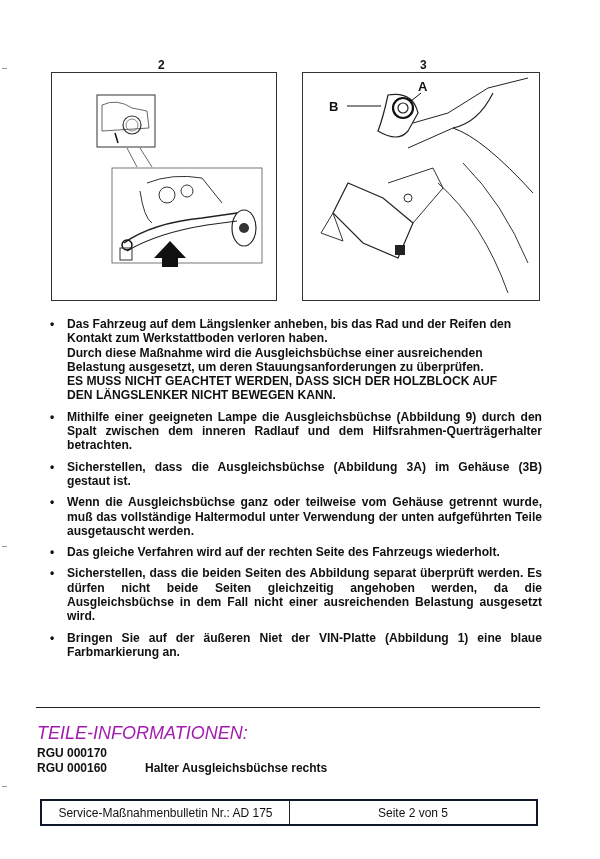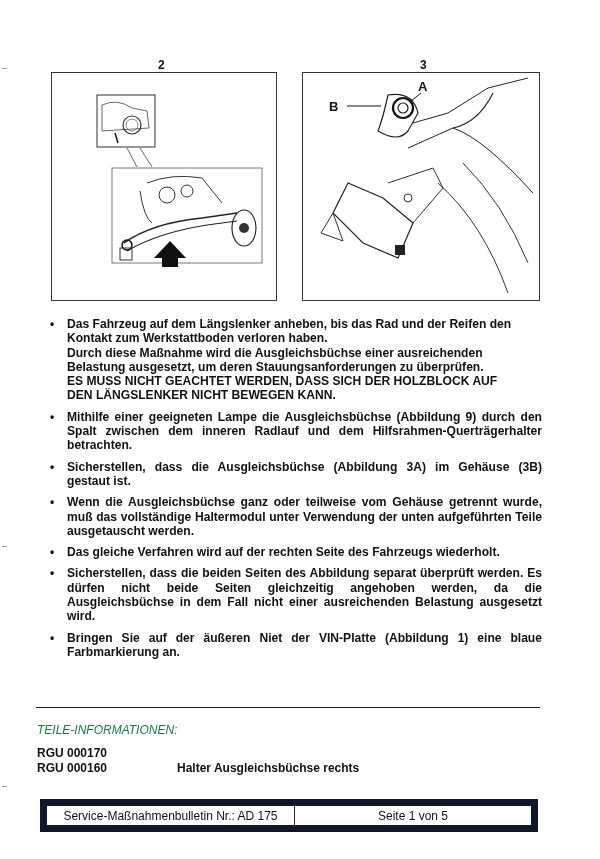--- a/index.html
+++ b/index.html
@@ -13,27 +13,27 @@
     .fig-box svg { position: absolute; left: 0; top: 0; }
     .bullets {
       position: absolute; left: 50px; top: 317px; width: 492px;
       font-size: 12.1px; font-weight: bold; line-height: 14.3px; margin: 0; padding: 0; list-style: none;
     }
     .bullets li { position: relative; padding-left: 17px; margin-bottom: 7px; text-align: justify; }
     .bullets li .dot { position: absolute; left: 0; top: 0; }
     .bullets li span.line { display: block; }
     .bullets li.left { text-align: left; }
     .rule { position: absolute; left: 36px; width: 504px; top: 707px; height: 1px; background: #222; }
-    .teile-head { position: absolute; left: 37px; top: 723px; font-size: 12px; font-style: italic; color: #15803d; }
+    .teile-head { position: absolute; left: 37px; top: 723px; font-size: 18px; font-style: italic; color: #a21caf; }
     .parts { position: absolute; left: 37px; top: 746px; font-size: 12px; font-weight: bold; line-height: 15px; }
-    .parts .row { display: flex; gap: 32px; }
+    .parts .row { display: flex; }
     .parts .num { width: 108px; }
     .footer {
-      position: absolute; left: 40px; top: 799px; width: 498px; height: 33px;
-      border: 7px solid #0f172a; box-sizing: border-box; display: flex; font-size: 12px;
+      position: absolute; left: 40px; top: 799px; width: 498px; height: 27px;
+      border: 2px solid #0f172a; box-sizing: border-box; display: flex; font-size: 12px;
     }
     .footer .cell { display: flex; align-items: center; justify-content: center; }
     .footer .c1 { width: 247px; border-right: 1px solid #222; }
     .footer .c2 { flex: 1; }
   </style>
 </head>
 <body>
 
 <div class="margin-mark" style="top:68px;"></div>
 <div class="margin-mark" style="top:546px;"></div>
@@ -134,14 +134,14 @@
     <span class="num">RGU 000170</span>
   </div>
   <div class="row">
     <span class="num">RGU 000160</span>
     <span>Halter Ausgleichsbüchse rechts</span>
   </div>
 </div>
 
 <div class="footer">
   <div class="cell c1">Service-Maßnahmenbulletin Nr.: AD 175</div>
-  <div class="cell c2">Seite 1 von 5</div>
+  <div class="cell c2">Seite 2 von 5</div>
 </div>
 
 </body></html>

